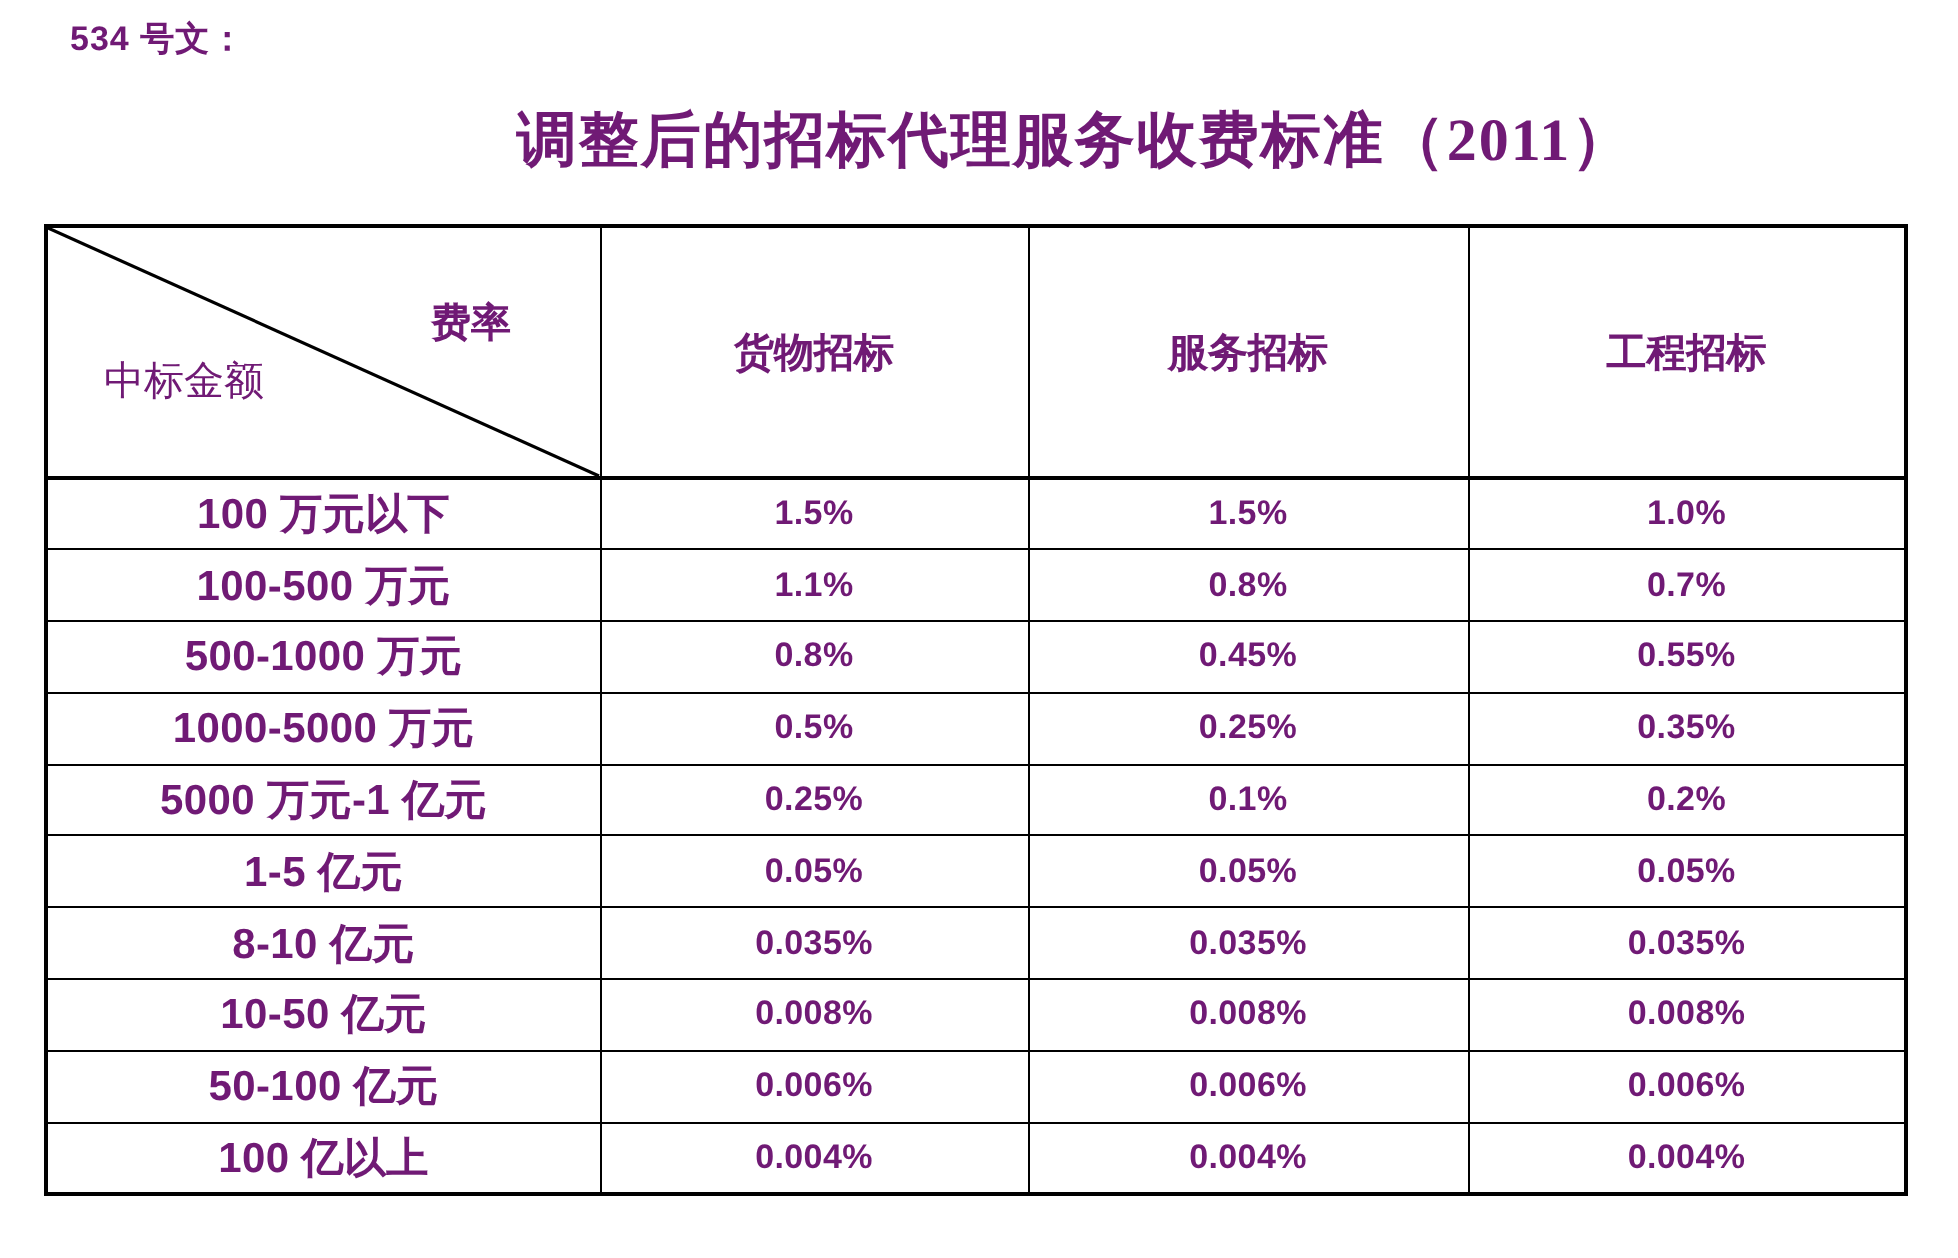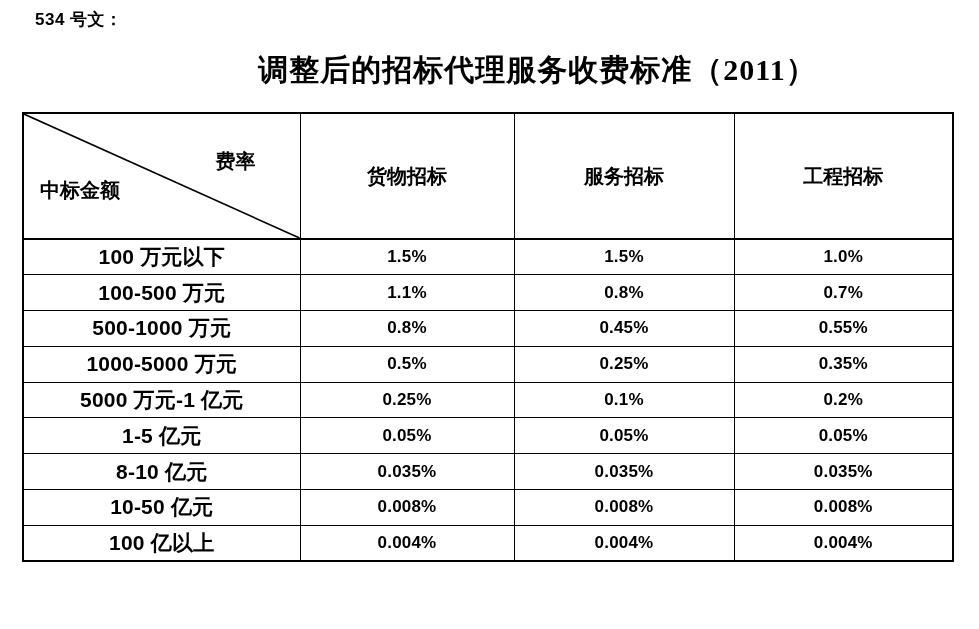--- a/index.html
+++ b/index.html
@@ -1,21 +1,21 @@
 <!DOCTYPE html>
 <html><head>
 <meta charset="utf-8">
 <style>
   html, body { margin: 0; padding: 0; background: #ffffff; }
   .page {
     position: relative;
     width: 979px;
     height: 629px;
     background: #ffffff;
-    color: #000000;
+    color: #701a75;
     font-family: "Liberation Sans", "DejaVu Sans", sans-serif;
     overflow: hidden;
   }
   .doc-label {
     position: absolute;
     left: 35px;
     top: 8px;
     font-size: 17px;
     font-weight: 700;
     letter-spacing: 0.5px;
@@ -65,23 +65,23 @@
   .corner-top {
     position: absolute;
     top: 34px;
     right: 44px;
     font-size: 20px;
     font-weight: 700;
   }
   .corner-bottom {
     position: absolute;
     bottom: 34px;
-    left: 16px;
+    left: 28px;
     font-size: 20px;
-    font-weight: 700;
+    font-weight: 400;
   }
   .fee-table tbody tr { height: 35.8px; }
   .fee-table tbody td {
     font-size: 17px;
     font-weight: 600;
     letter-spacing: 0.2px;
   }
   .fee-table tbody td.row-label { font-size: 21px; }
 </style>
 </head>
@@ -157,20 +157,26 @@
           <td class="cell-value">0.035%</td>
           <td class="cell-value">0.035%</td>
         </tr>
         <tr>
           <td class="row-label">10-50 亿元</td>
           <td class="cell-value">0.008%</td>
           <td class="cell-value">0.008%</td>
           <td class="cell-value">0.008%</td>
         </tr>
         <tr>
+          <td class="row-label">50-100 亿元</td>
+          <td class="cell-value">0.006%</td>
+          <td class="cell-value">0.006%</td>
+          <td class="cell-value">0.006%</td>
+        </tr>
+        <tr>
           <td class="row-label">100 亿以上</td>
           <td class="cell-value">0.004%</td>
           <td class="cell-value">0.004%</td>
           <td class="cell-value">0.004%</td>
         </tr>
       </tbody>
   </table>
 
 </div>
 

